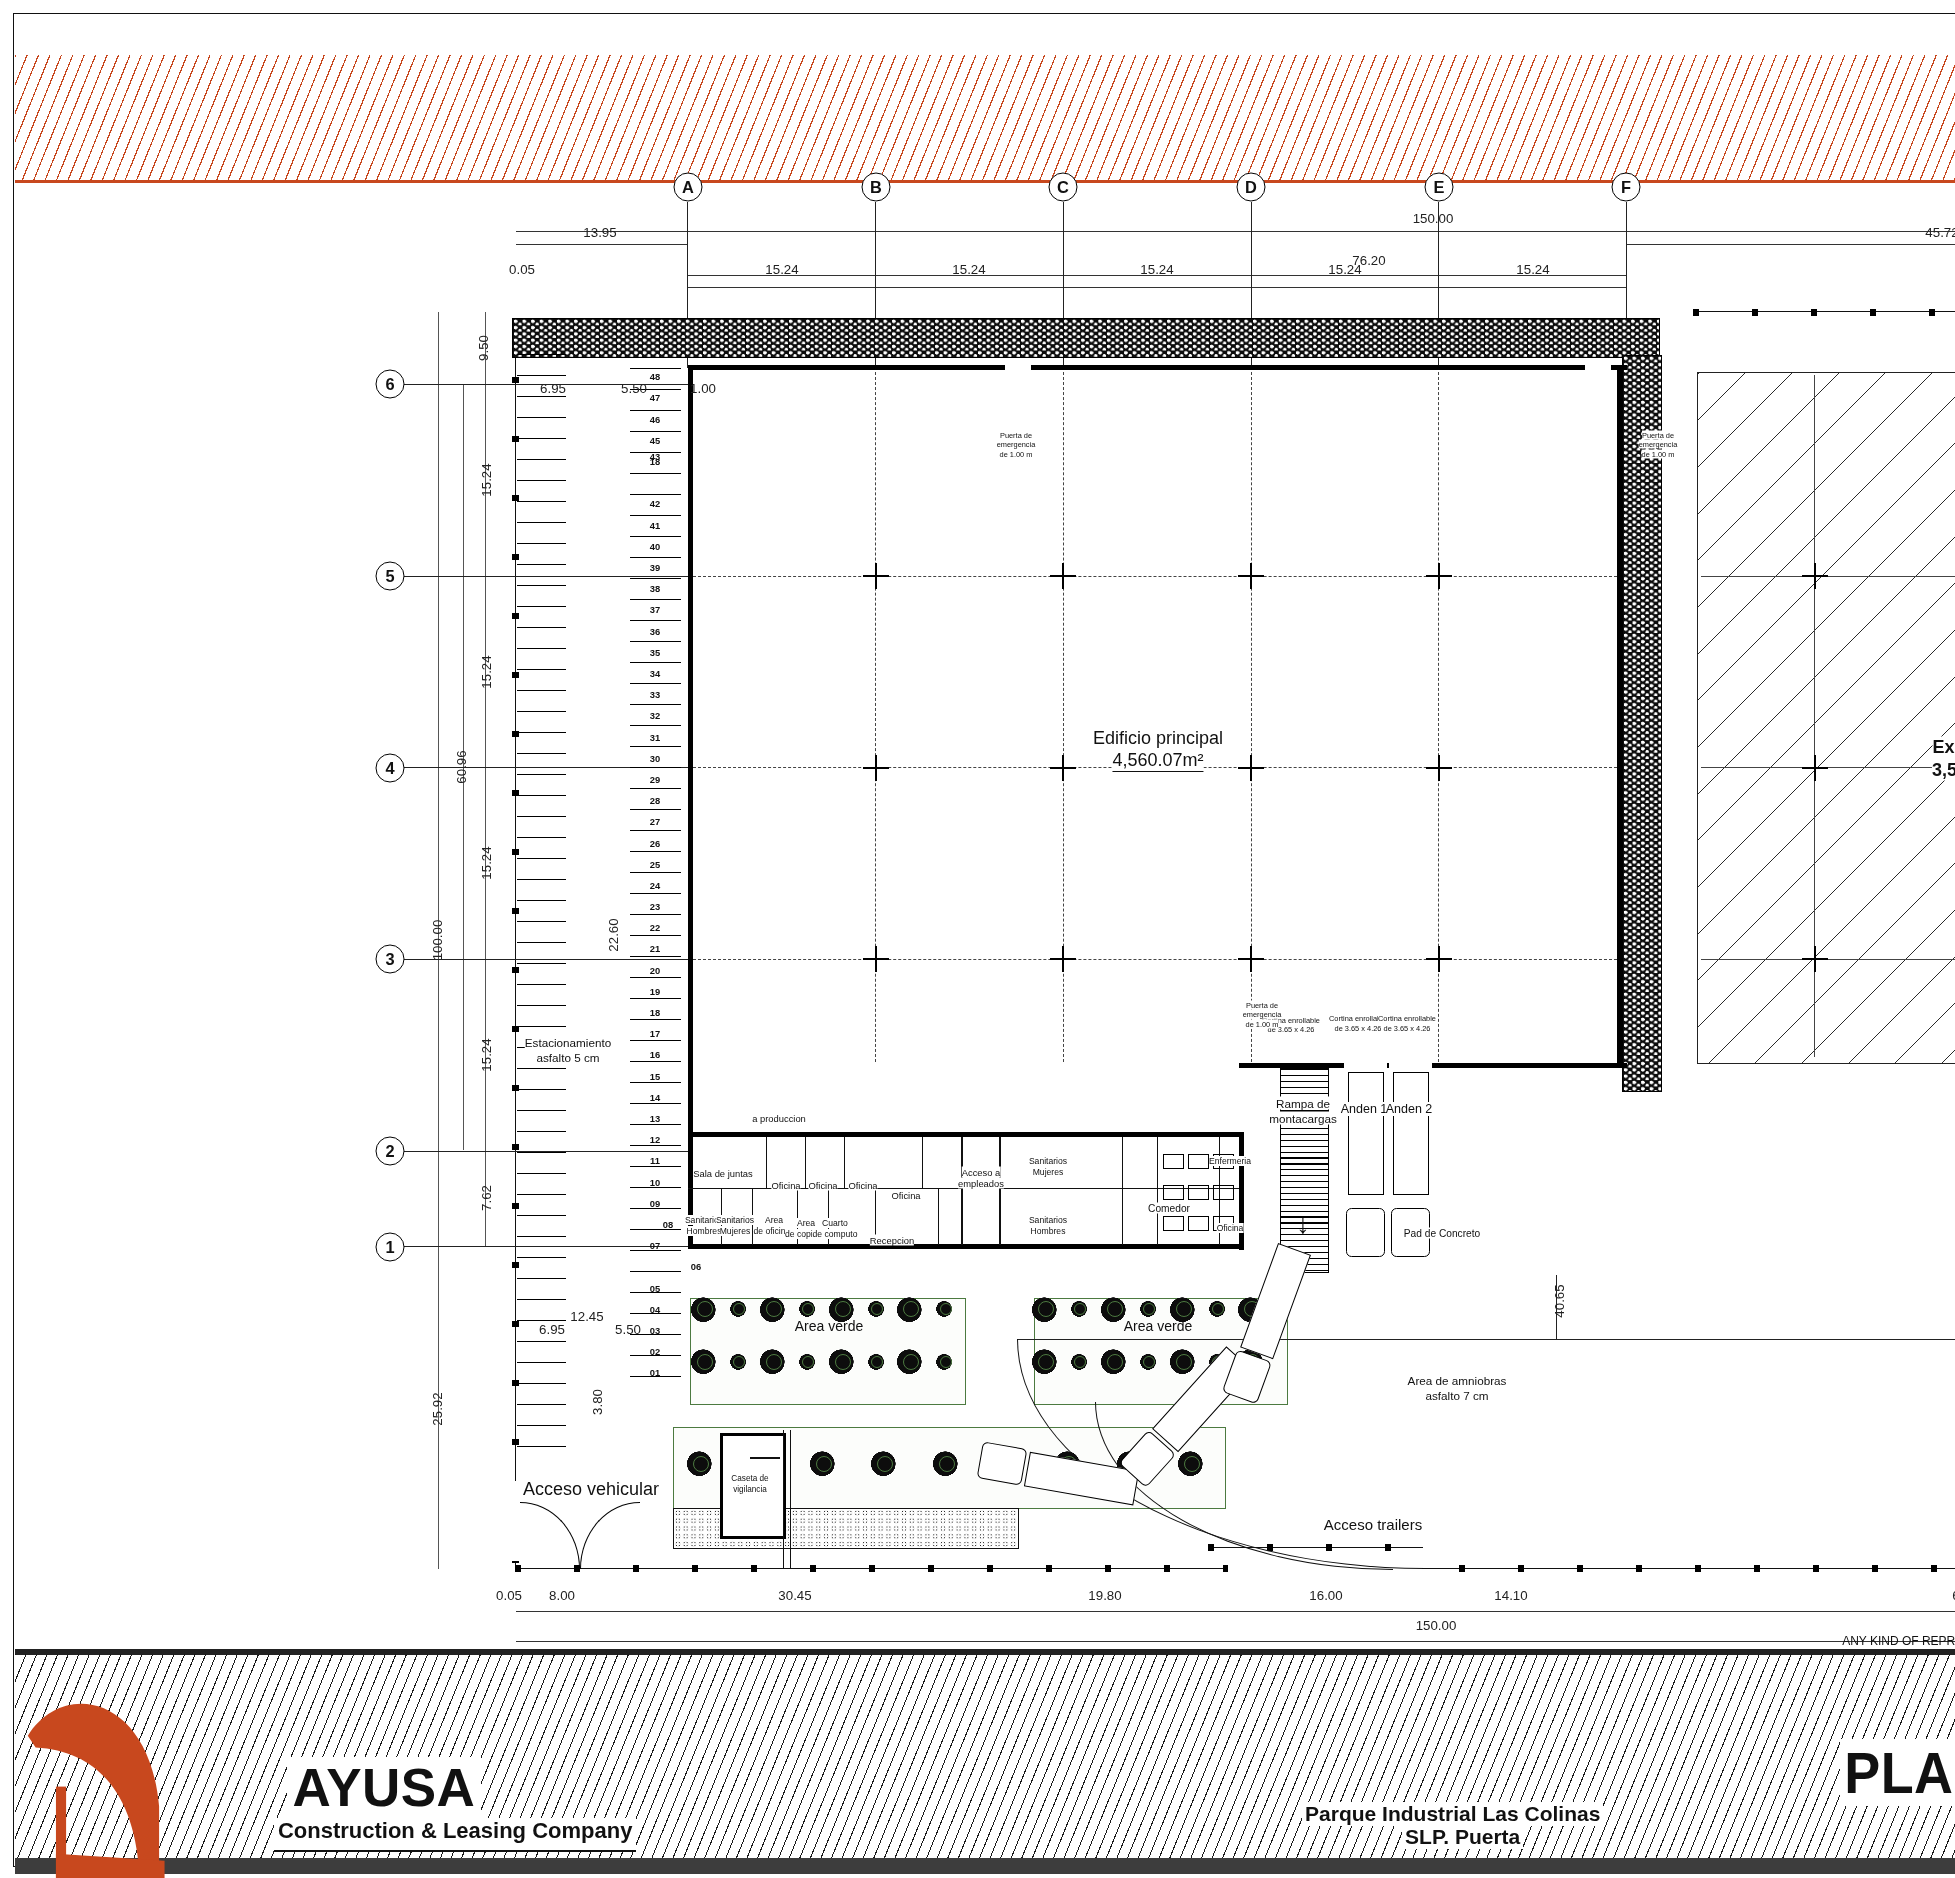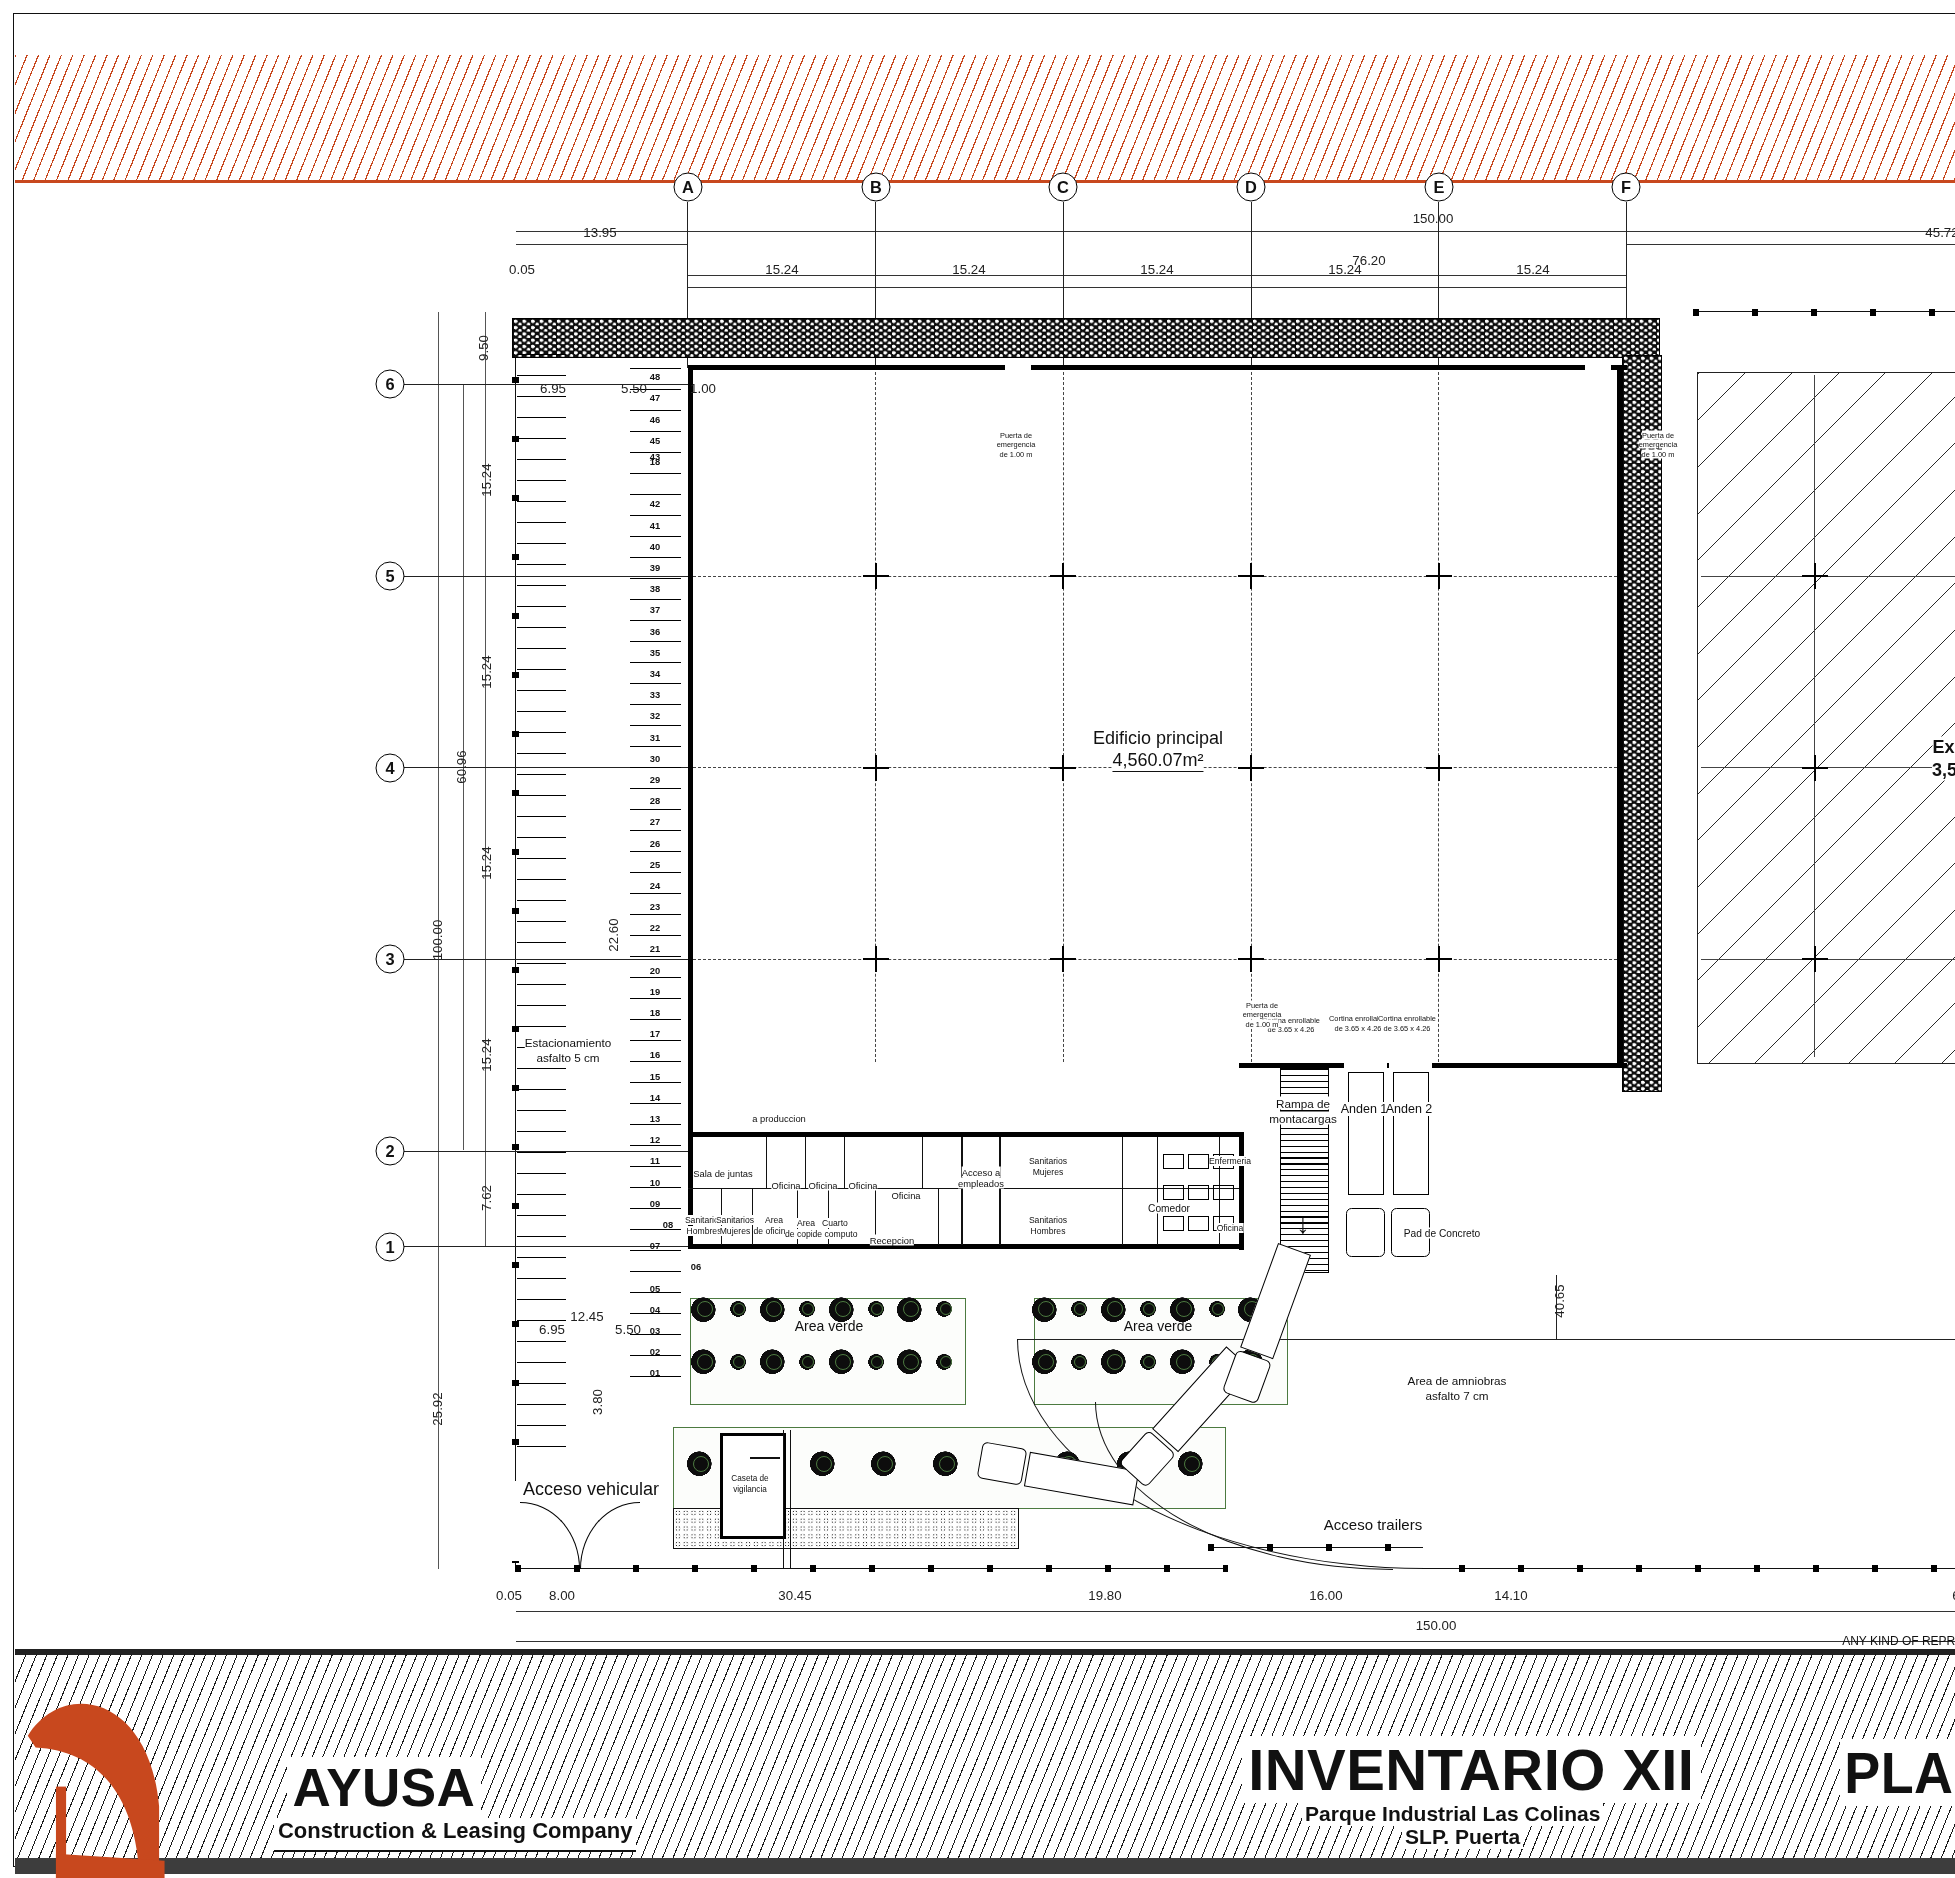--- a/index.html
+++ b/index.html
@@ -450,20 +450,19 @@
   <div class="abs" style="left:20.3px;top:1677px;width:168px;height:202px;">
     <svg width="168" height="202" viewBox="0 0 430 516">
       <path d="M20,150 C110,5 330,45 356,330 L356,516 L306,516 C298,320 215,190 40,180 L20,150 Z" fill="#c8481e"></path>
       <rect x="92" y="280" width="26" height="236" fill="#c8481e"></rect>
       <path d="M92,452 L370,470 L370,516 L92,516 Z" fill="#c8481e"></path>
     </svg>
   </div>
   <div class="abs bigtitle wbg" style="left:287px;top:1757px;font-size:53px;padding:0 5.5px;">AYUSA</div>
   <div class="abs" style="left:274px;top:1818px;font-size:22px;font-weight:700;background:#fff;padding:0 3.9px 5.5px 3.9px;border-bottom:2.3px solid #111;white-space:nowrap;">Construction  &amp; Leasing Company</div>
 
-  <div class="abs bigtitle" style="left:1242px;top:1736px;font-size:58px;background:#fff;padding:0 6.3px;">INVENTARIO XII</div>
   <div class="abs lab wbg" style="left:1302px;top:1802px;font-size:21px;font-weight:700;white-space:nowrap;padding:0 3.1px;">Parque Industrial Las Colinas</div>
   <div class="abs lab wbg" style="left:1402px;top:1825px;font-size:21px;font-weight:700;white-space:nowrap;padding:0 3.1px;">SLP. Puerta</div>
 
   <div class="abs bigtitle" style="left:1840px;top:1739px;font-size:58px;background:#fff;padding:0 4.7px;transform:scaleX(.93);transform-origin:left;">PLANTA ARQUITECTONICA</div>
 
 </div>
 
 
 </body></html>

